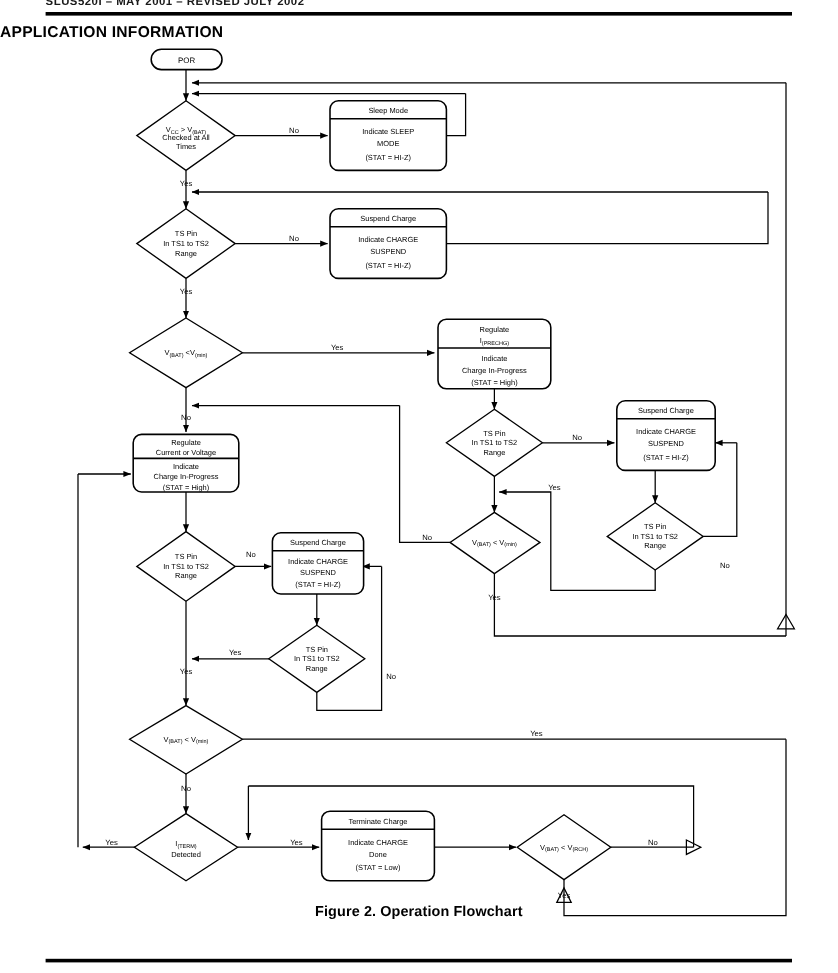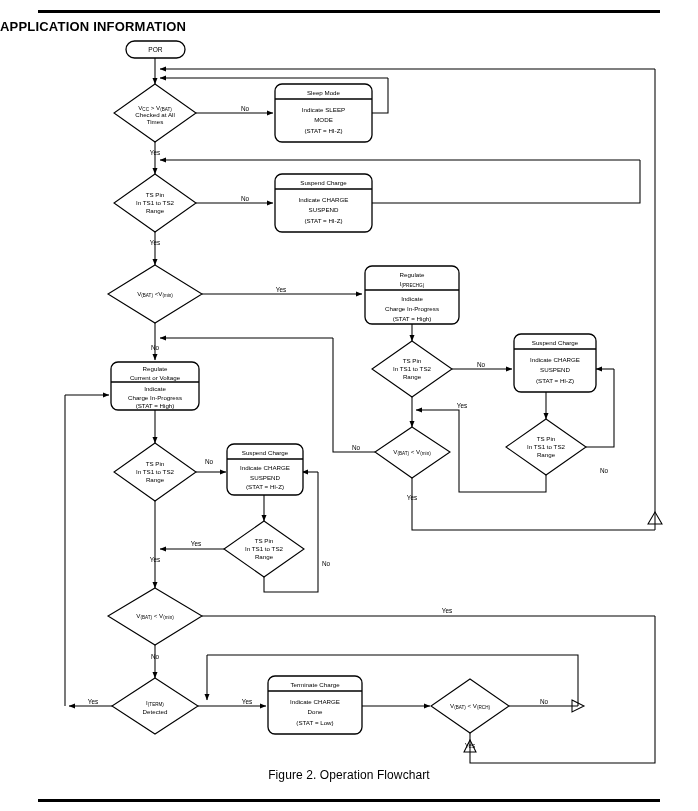--- a/index.html
+++ b/index.html
@@ -22,22 +22,22 @@
     white-space:nowrap;color:#1a1a1a;
   }
   .hdr-rule{
     position:absolute;left:38px;top:10px;width:622px;height:3px;background:#000;
   }
   .page-title{
     position:absolute;left:0;top:19px;width:698px;text-align:left;
     font-size:13px;font-weight:bold;letter-spacing:.2px;
   }
   .fig-caption{
-    position:absolute;left:0;top:768px;width:698px;text-align:center;
-    font-size:12px;font-weight:normal;letter-spacing:.1px;
+    position:absolute;left:0;top:752px;width:698px;text-align:center;
+    font-size:12px;font-weight:bold;letter-spacing:.1px;
   }
   .bot-rule{
     position:absolute;left:38px;top:799px;width:622px;height:3px;background:#000;
   }
 
   
   #chart{position:absolute;left:0;top:0;width:698px;height:811px;}
   .ln{stroke:#000;stroke-width:1.05;fill:none;}
   .box-out{fill:#ffffff;stroke:#000;stroke-width:1.3;}
   .box-div{stroke:#000;stroke-width:1.3;}
@@ -49,20 +49,23 @@
   .t-hdr{font-size:6.2px;}
   .t-lbl{font-size:6.4px;}
   .t-term{font-size:6.6px;}
   .sub{font-size:4.6px;}
 </style>
 </head>
 <body>
 
 <div id="page">
 
+  <div class="hdr-line">
+    <div class="hdr-text">SLUS520I – MAY 2001 – REVISED JULY 2002</div>
+  </div>
   <div class="hdr-rule"></div>
 
   <div class="page-title">APPLICATION INFORMATION</div>
 
   <svg id="chart" viewBox="0 0 698 811">
     <defs>
       <marker id="ah" markerWidth="7" markerHeight="7" refX="6.2" refY="3" orient="auto" markerUnits="userSpaceOnUse">
         <path d="M0,0.4 L6.4,3 L0,5.6 z" fill="#000"></path>
       </marker>
     </defs>

